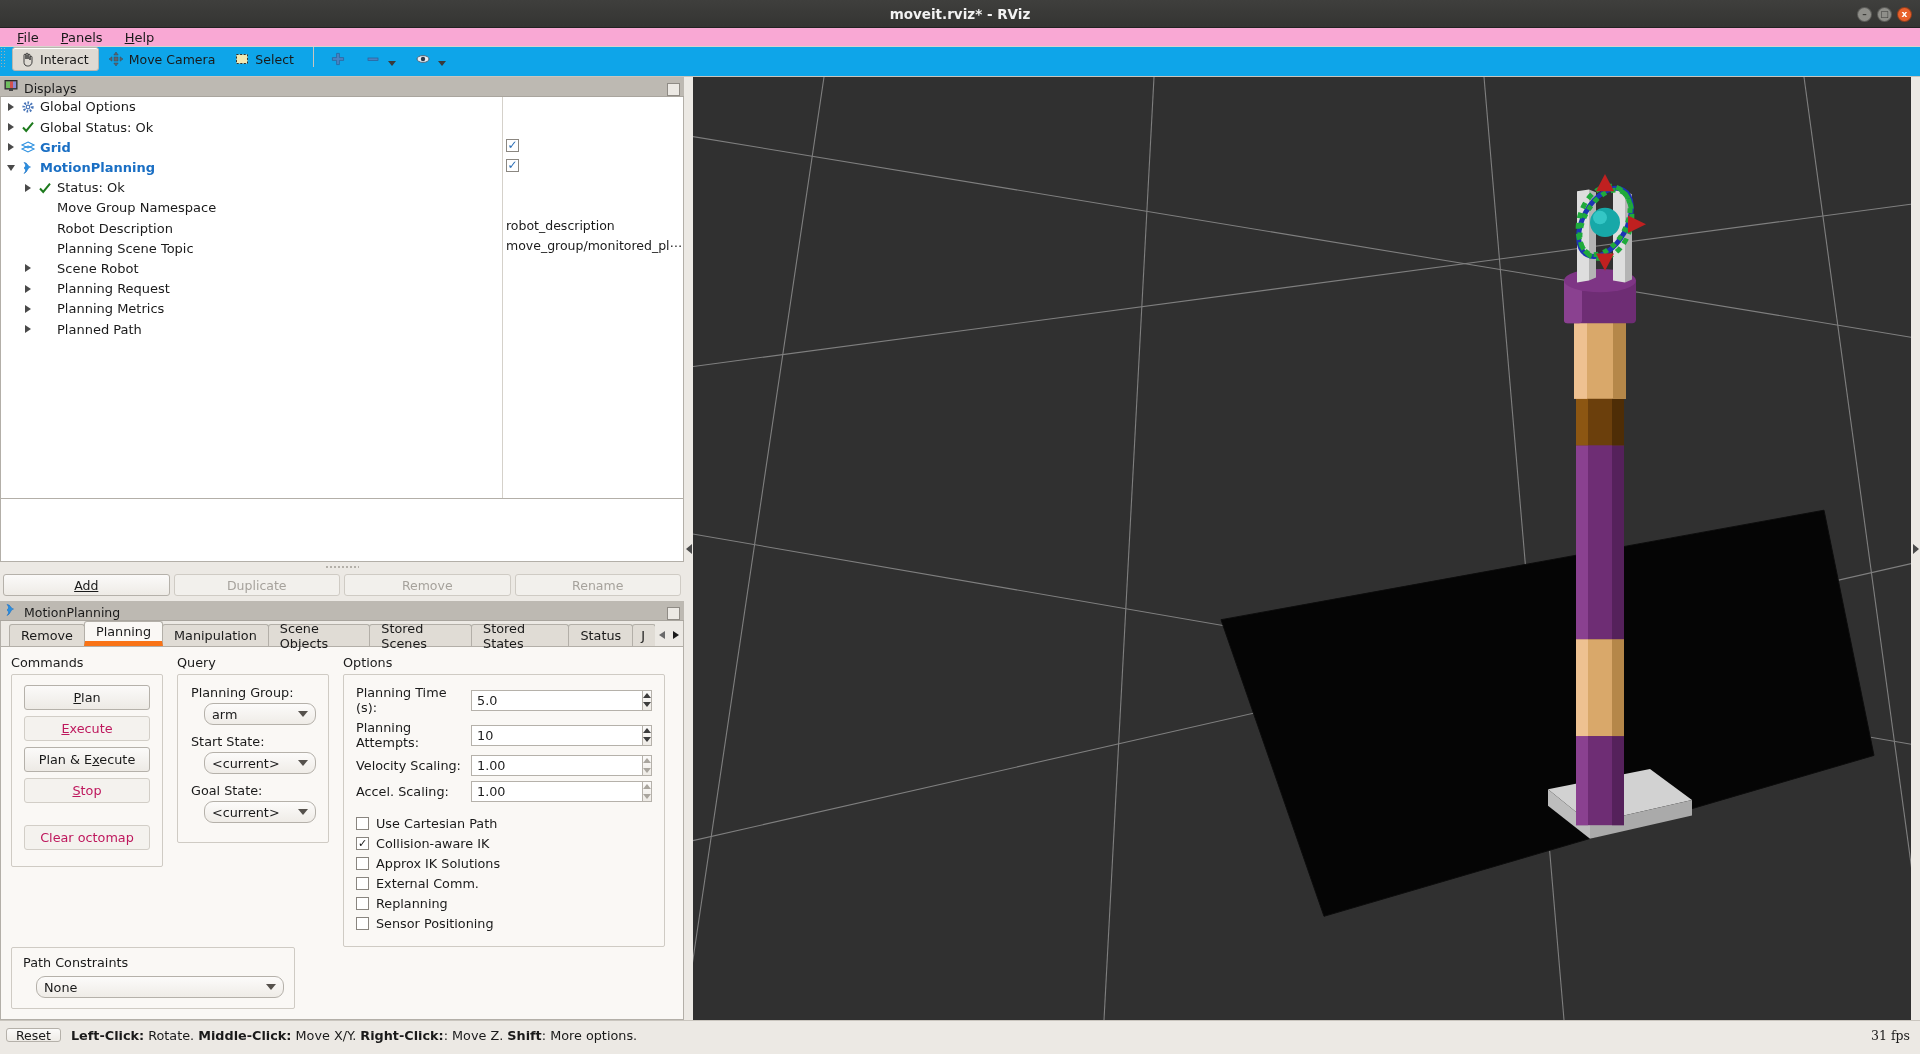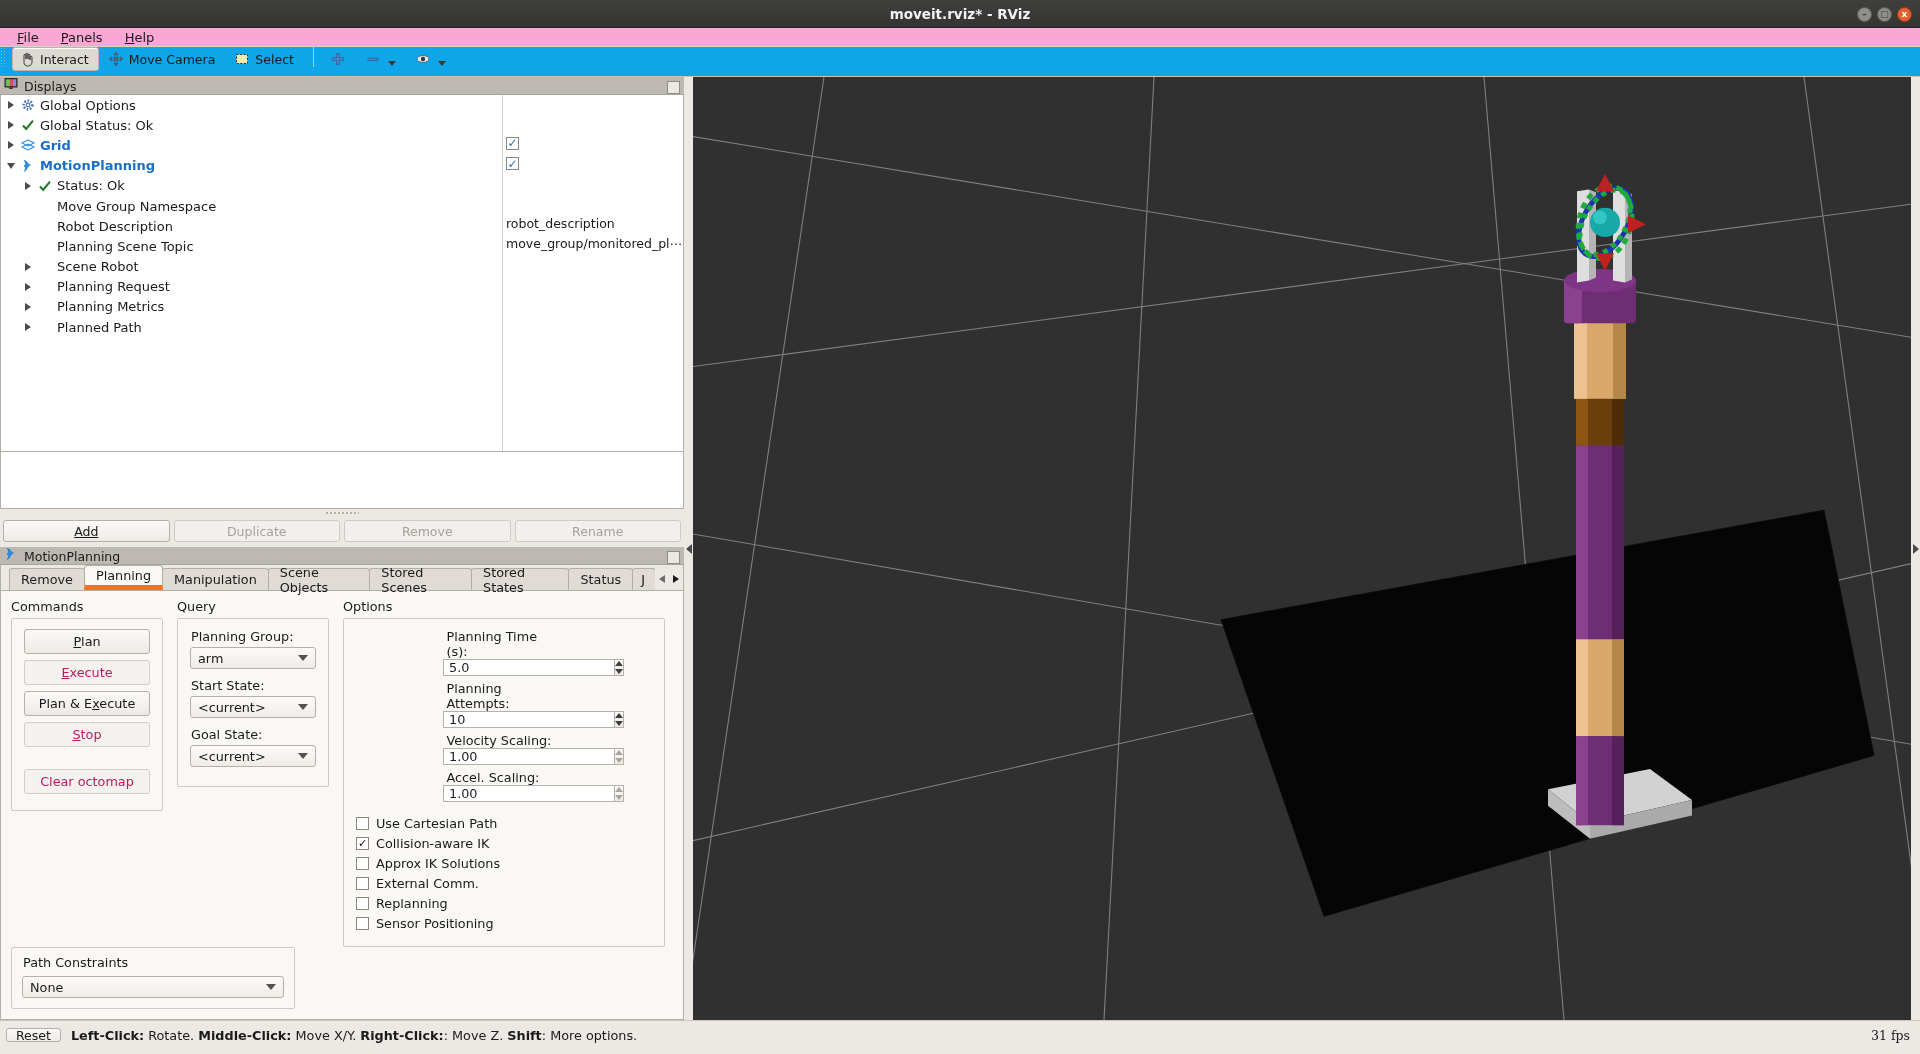--- a/index.html
+++ b/index.html
@@ -120,27 +120,27 @@
 
   .cmdbtn { width:100%; height:25px; margin-bottom:6px; font-size:12.8px;
             background:linear-gradient(180deg,#fbfaf9,#edeae5); border:1px solid #b5b1aa; border-radius:3px;
             display:flex; align-items:center; justify-content:center; }
   .cmdbtn.disabled { color:#be185d; background:#f4f2ee; border-color:#d2cec7; }
   .cmdbtn u { text-decoration:underline; }
   .cmd-gap { height:16px; }
 
   .qlabel { font-size:12.8px; margin:0 0 3px 1px; }
   .combo { height:22px; background:linear-gradient(180deg,#fcfbfa,#efece7); border:1px solid #b5b1aa;
-           border-radius:3px; display:flex; align-items:center; padding:0 4px 0 7px; font-size:12.8px;
-           margin-bottom:9px; }
+           border-radius:9px; display:flex; align-items:center; padding:0 4px 0 7px; font-size:12.8px;
+           margin-bottom:9px;margin-left:14px; }
   .combo .cval { flex:1; overflow:hidden; white-space:nowrap; }
   .caret { width:0;height:0;border-left:5px solid transparent;border-right:5px solid transparent;
            border-top:6px solid #55514c; margin-right:3px; }
 
-  .optrow { display:flex; align-items:center; margin-bottom:5px;flex-direction:column; }
+  .optrow { display:flex; align-items:center; margin-bottom:5px; }
   .optlab { width:115px; font-size:12.8px; }
   .spin { display:flex; align-items:stretch; height:21px; flex:1; max-width:122px; }
   .spin input { flex:1; border:1px solid #b5b1aa; border-right:none; background:#fff; font-size:12.8px;
                 padding:0 5px; font-family:inherit; color:#1a1a1a; outline:none; }
   .spin .arrows { width:15px; border:1px solid #b5b1aa; background:linear-gradient(180deg,#fbfaf9,#eeebe6);
                   display:flex; flex-direction:column; }
   .spin .arrows div { flex:1; display:flex; align-items:center; justify-content:center; }
   .spin .arrows .up { width:0;height:0;border-left:4px solid transparent;border-right:4px solid transparent;border-bottom:5px solid #3c3c3c;}
   .spin .arrows .dn { width:0;height:0;border-left:4px solid transparent;border-right:4px solid transparent;border-top:5px solid #3c3c3c;}
   .spin.dim .arrows .up { border-bottom-color:#a9a59e; }

